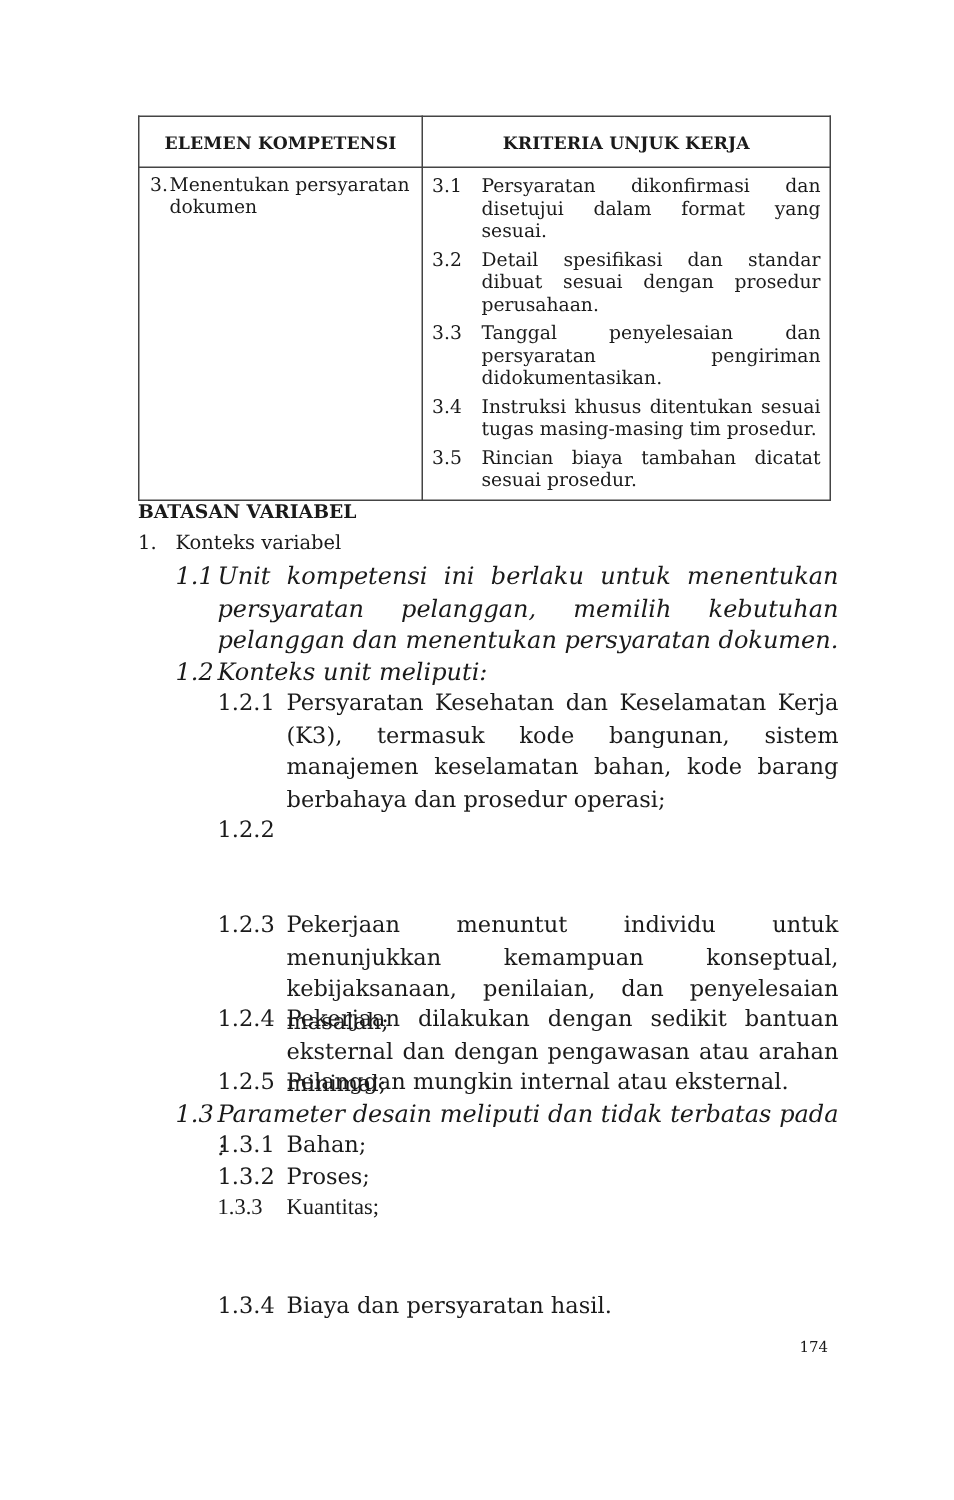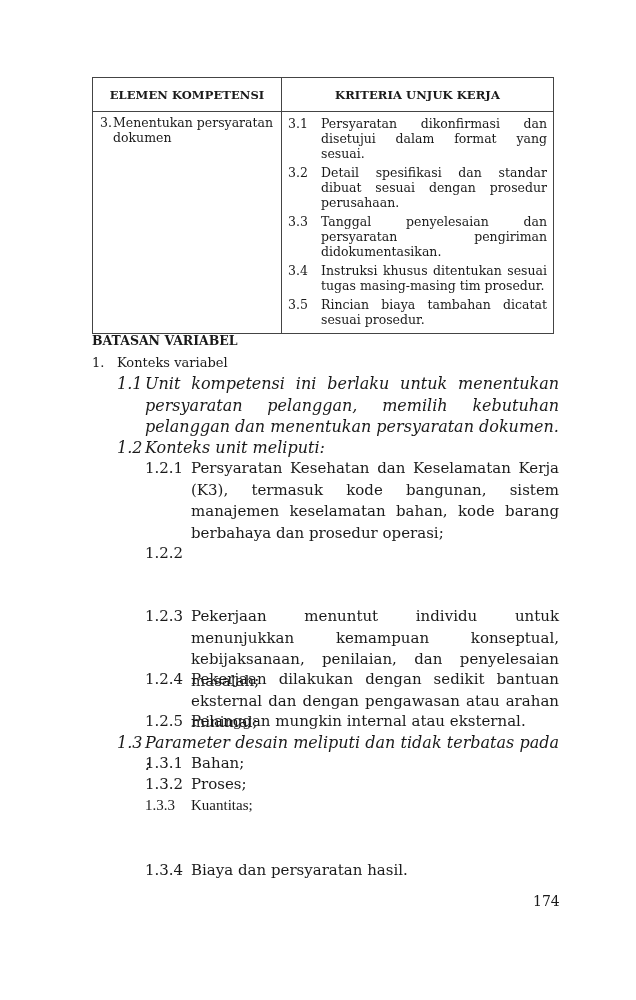--- a/index.html
+++ b/index.html
@@ -46,21 +46,21 @@
       font-weight: bold; font-size: 12.5px;
     }
     .lvl1 { position: absolute; left: 92px; font-size: 13px; line-height: 21px; display: flex; }
     .lvl1 .num { width: 25px; flex: none; }
     .lvl2 { position: absolute; left: 117px; width: 442px; font-size: 16px; line-height: 21.5px; display: flex; font-style: italic; }
     .lvl2 .num { width: 28px; flex: none; }
     .lvl2 .txt { flex: 1; text-align: justify; }
     .lvl3 { position: absolute; left: 145px; width: 414px; font-size: 15px; line-height: 21.5px; display: flex; }
     .lvl3 .num { width: 46px; flex: none; }
     .lvl3 .txt { flex: 1; text-align: justify; }
-    .page-number { position: absolute; left: 533px; top: 893px; font-size: 14px; }
+    .page-number { position: absolute; left: 533px; top: 893px; font-size: 10px; }
     em { font-style: italic; }
   </style>
 </head>
 <body>
 
 <div class="page">
 
   <table class="comp-table">
     <thead>
       <tr>

